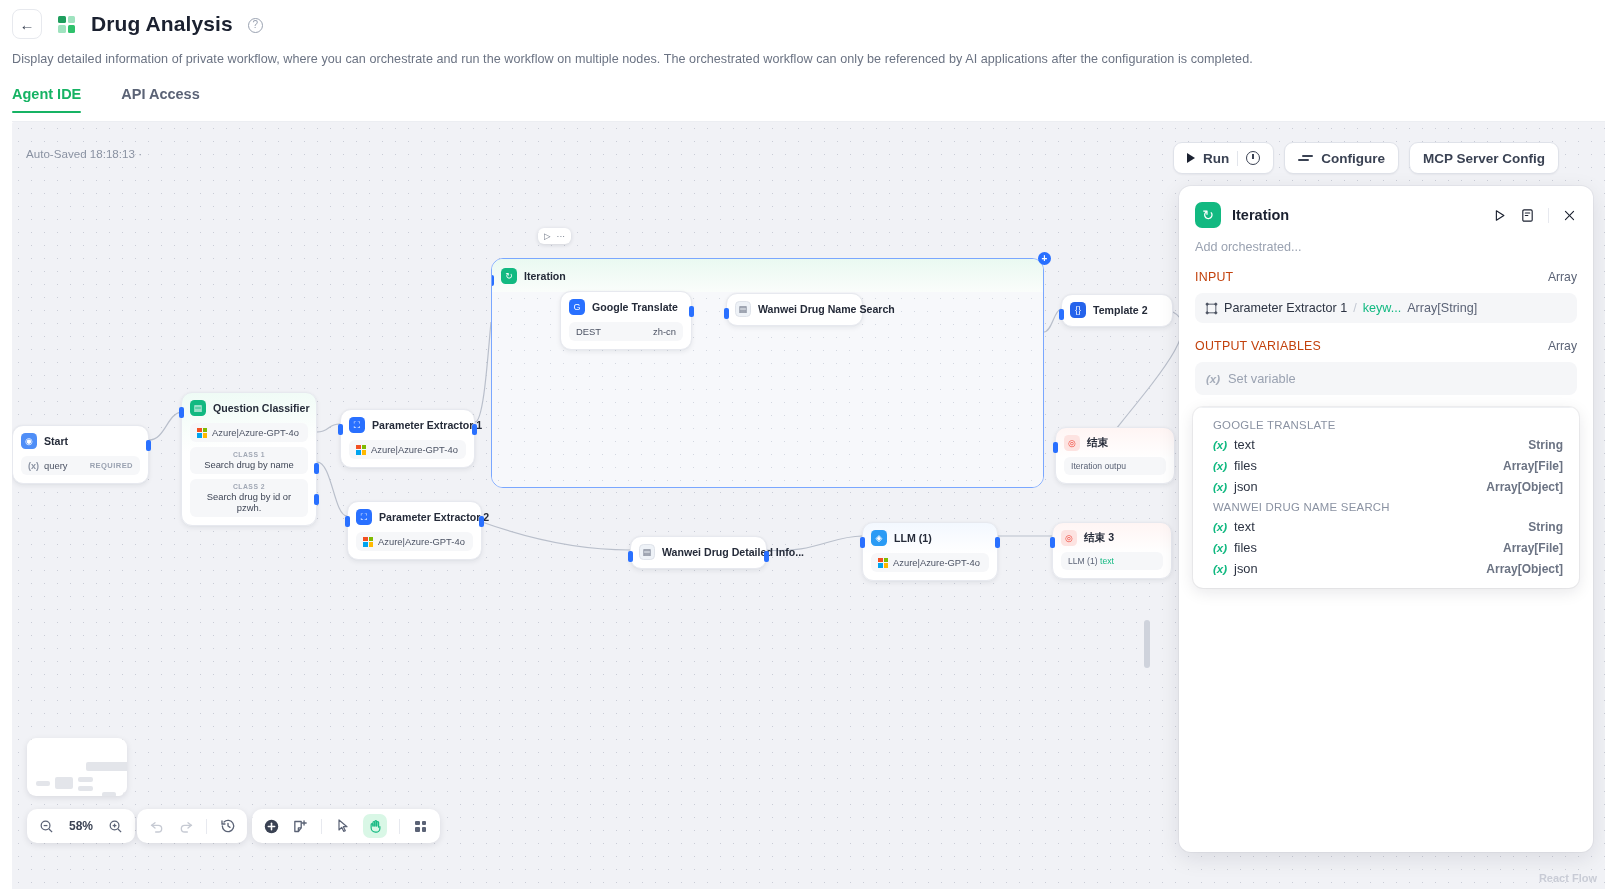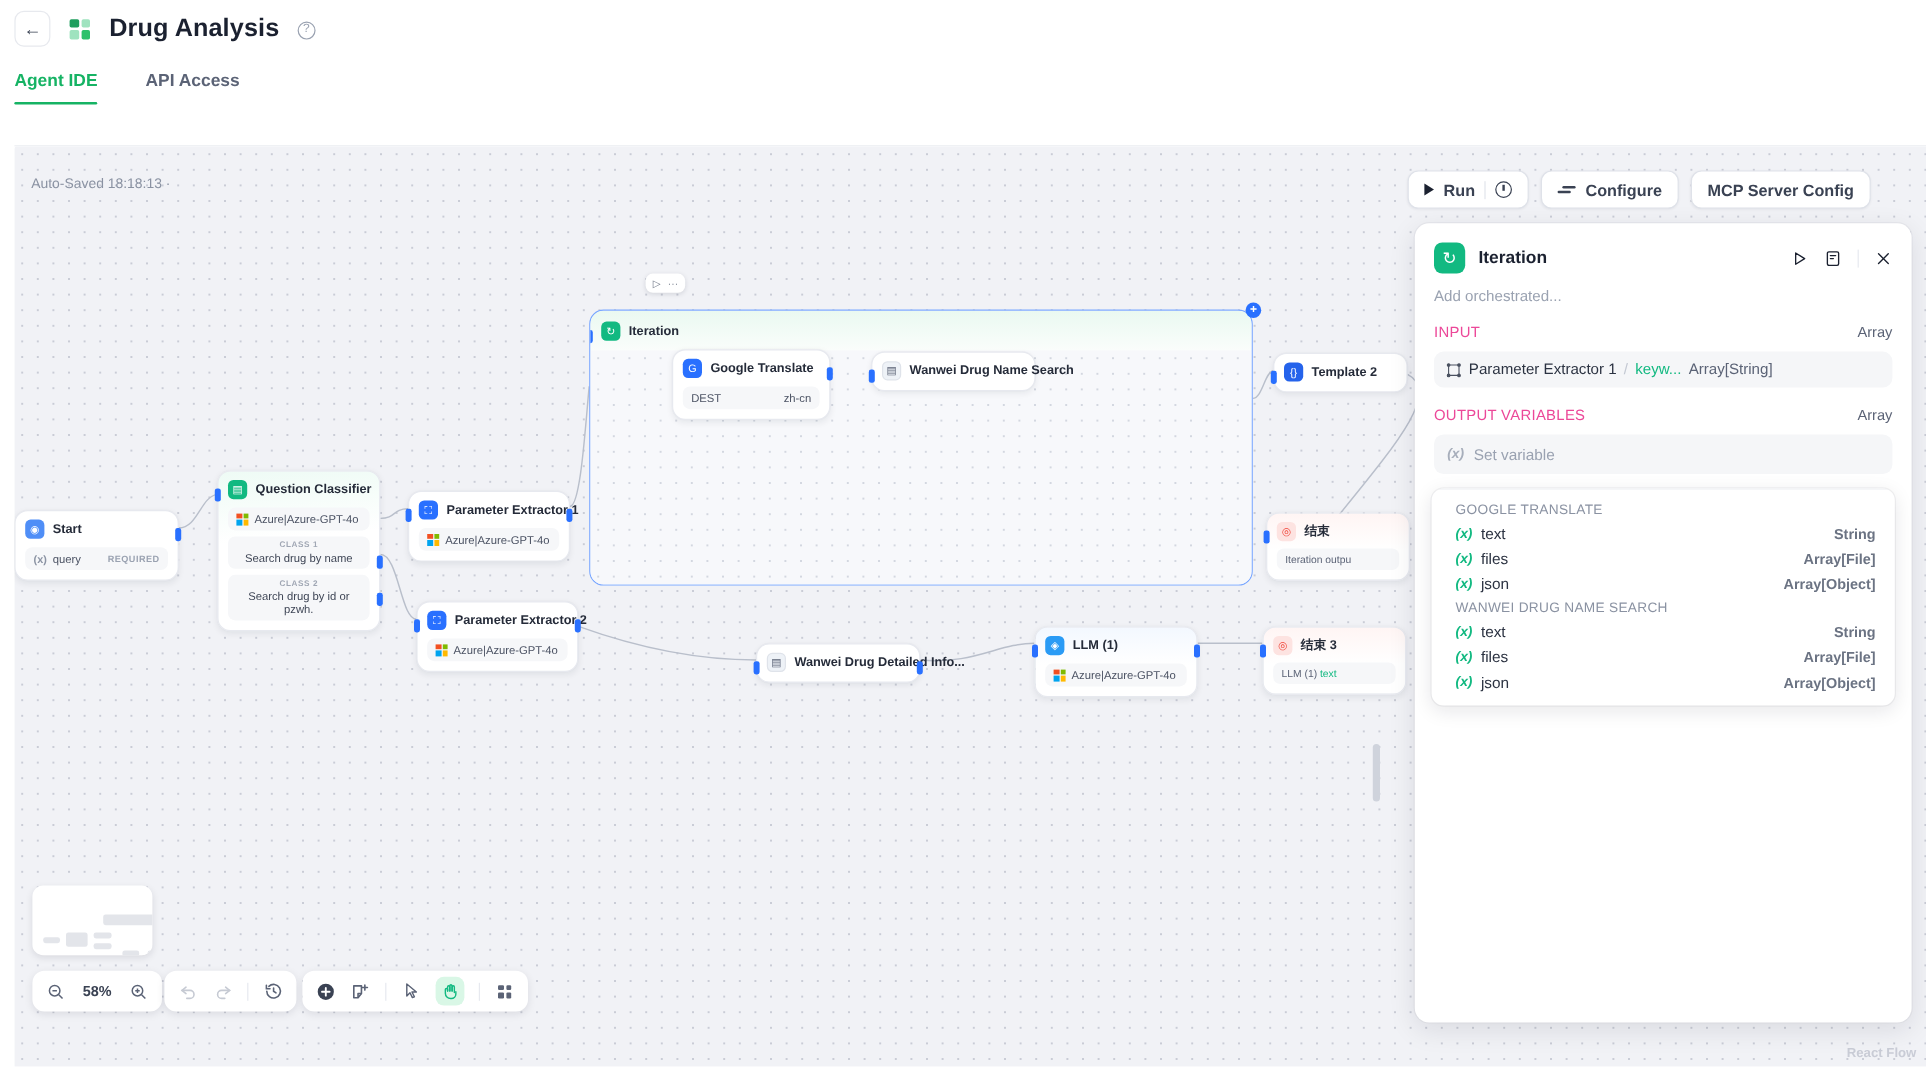--- a/index.html
+++ b/index.html
@@ -162,21 +162,21 @@
      display:flex; flex-direction:column; }
   .p-hd { display:flex; align-items:center; gap:11px; padding: 16px 16px 0 16px; }
   .p-icon { width:26px;height:26px;border-radius:7px;background:#12b981;display:flex;align-items:center;
      justify-content:center;color:#fff;font-size:14px;flex:none;}
   .p-title { font-size:14.5px; font-weight:700; color:#1b2130; flex:1;}
   .p-actions { display:flex; align-items:center; gap:13px; color:#1b2130;}
   .p-actions .ic2 { cursor:pointer; display:flex; align-items:center; }
   .p-desc { padding: 12px 16px 0 16px; font-size:12.6px; color:#9aa2b1;}
   .sec { padding: 16px 16px 0 16px; }
   .sec-hd { display:flex; justify-content:space-between; align-items:baseline; }
-  .sec-t { font-size:12.4px; color:#ec4899; letter-spacing:.25px;}
+  .sec-t { font-size:12.4px; color:#c2410c; letter-spacing:.25px;}
   .sec-r { font-size:12.2px; color:#5b6376;}
   .chip-box { margin-top:9px; background:#f5f6f8; border-radius:8px; padding: 8px 10px; display:flex; align-items:center;
      gap:6px; font-size:12.6px; color:#2c3342;}
   .chip-box .slash { color:#c3c8d2; }
   .chip-box .grn { color:#12b981; }
   .chip-box .typ { color:#5b6376; }
   .setvar { margin-top:9px; background:#f5f6f8; border-radius:8px; padding: 9px 11px; font-size:12.8px;
      color:#9aa2b1; display:flex; gap:8px; align-items:center; cursor:text;}
   .vx { color:#a7aebb; font-size:11.5px; font-weight:600; font-style:italic;}
   .vx.g { color:#12b981; }
@@ -201,20 +201,21 @@
       <div class="back-btn">←</div>
       <div class="app-icon">
           <i></i>
           <i></i>
           <i></i>
           <i></i>
         </div>
       <div class="page-title">Drug Analysis</div>
       <div class="help-icon">?</div>
     </div>
+    <div class="subtitle">Display detailed information of private workflow, where you can orchestrate and run the workflow on multiple nodes. The orchestrated workflow can only be referenced by AI applications after the configuration is completed.</div>
     <div class="tabs">
       <div class="tab active">Agent IDE</div>
       <div class="tab">API Access</div>
     </div>
     <div class="hdr-divider"></div>
   </div>
 
   <div class="canvas">
 
     <div class="autosave">Auto-Saved 18:18:13 ·</div>

